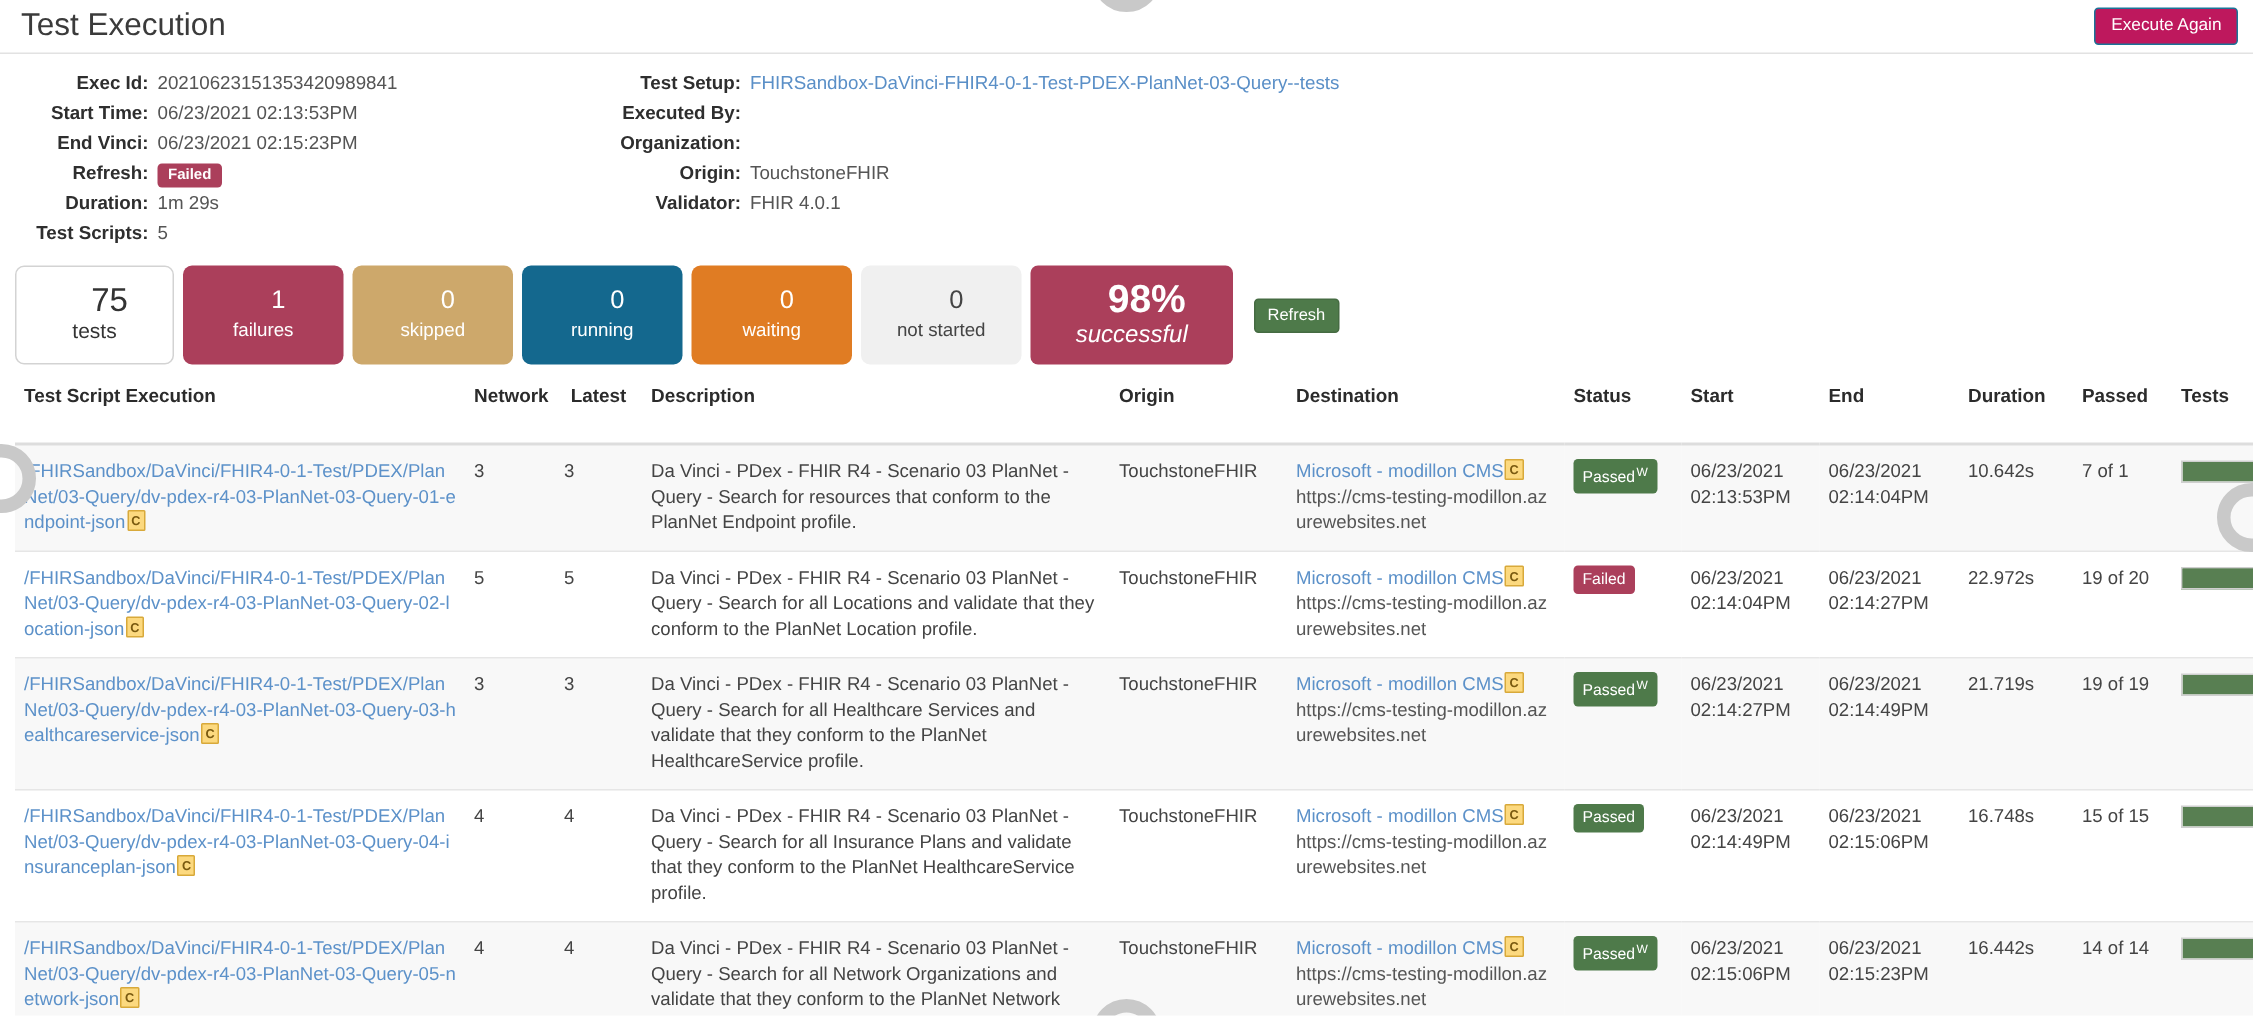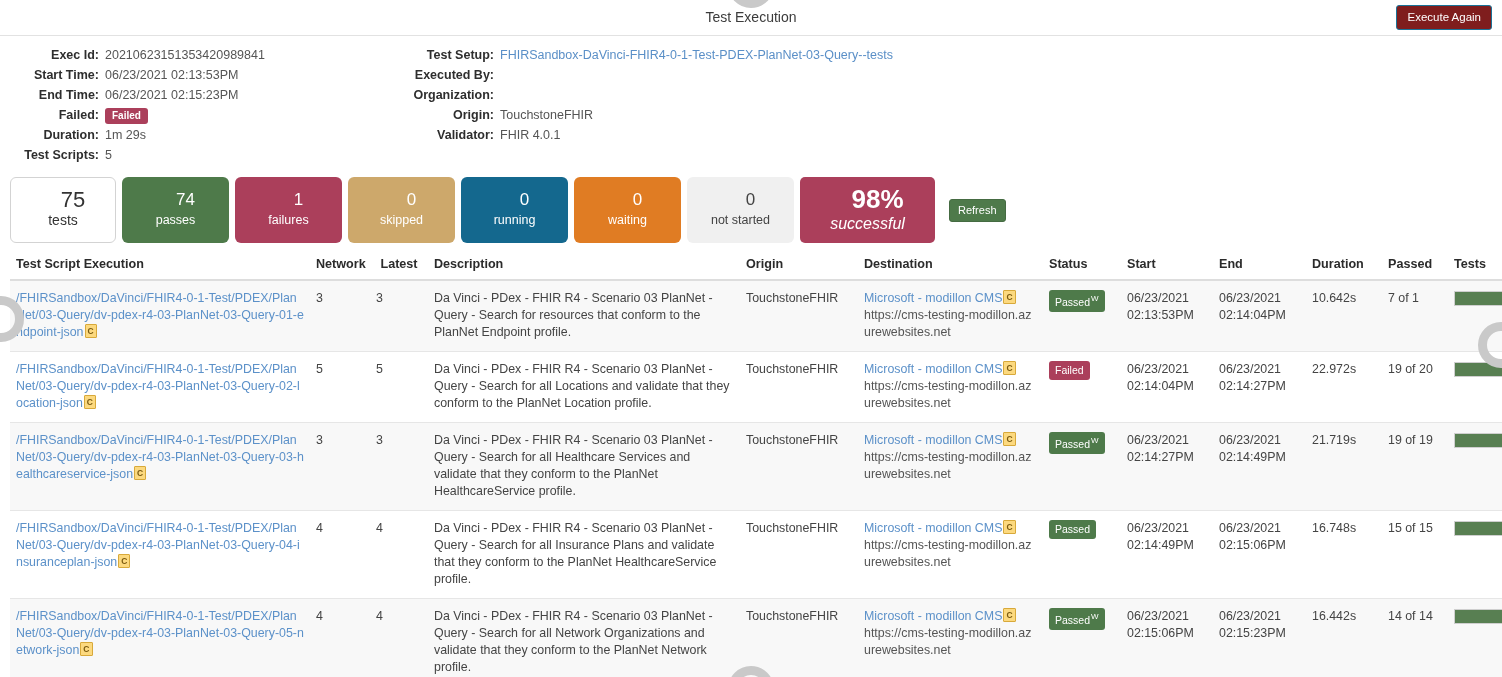--- a/index.html
+++ b/index.html
@@ -13,31 +13,30 @@
   .page { position: relative; width: 1502px; height: 677px; background:#fff; }
 
   
   .header-bar {
     position: relative;
     height: 36px;
     padding: 2px 14px 0 14px;
     border-bottom: 1px solid #e2e2e2;
   }
   .page-title {
-    font-size: 14px;
+    font-size: 21px;
     color: #3b3b3b;
     font-weight: 400;
     line-height: 30px;
-    text-align: center;
   }
   .execute-again-btn {
     position: absolute;
     right: 10px;
     top: 5px;
-    background: #7f1d1d;
+    background: #be185d;
     color: #ffffff;
     font-size: 11.5px;
     padding: 5px 10px 6px 10px;
     border-radius: 3px;
     border: 1px solid #1a7398;
     cursor: pointer;
     white-space: nowrap;
   }
 
   
@@ -126,21 +125,21 @@
     width: 100%;
     border-collapse: collapse;
     font-size: 12.4px;
     table-layout: fixed;
   }
   table.exec-table thead th {
     text-align: left;
     font-weight: bold;
     color: #2b2b2b;
     font-size: 12.6px;
-    padding: 4px 6px 8px 6px;
+    padding: 4px 6px 24px 6px;
     border-bottom: 2px solid #dddddd;
     vertical-align: bottom;
   }
   table.exec-table tbody td {
     padding: 9px 6px 10px 6px;
     vertical-align: top;
     color: #444444;
     border-bottom: 1px solid #e6e6e6;
     line-height: 17px;
   }
@@ -227,25 +226,25 @@
     <div class="detail-col left" id="detail-left">
         <div class="detail-row">
           <div class="detail-label">Exec Id:</div>
           <div class="detail-value">20210623151353420989841</div>
         </div>
         <div class="detail-row">
           <div class="detail-label">Start Time:</div>
           <div class="detail-value">06/23/2021 02:13:53PM</div>
         </div>
         <div class="detail-row">
-          <div class="detail-label">End Time:</div>
+          <div class="detail-label">End Vinci:</div>
           <div class="detail-value">06/23/2021 02:15:23PM</div>
         </div>
         <div class="detail-row">
-          <div class="detail-label">Failed:</div>
+          <div class="detail-label">Refresh:</div>
           <div class="detail-value"><span class="badge-failed">Failed</span></div>
         </div>
         <div class="detail-row">
           <div class="detail-label">Duration:</div>
           <div class="detail-value">1m 29s</div>
         </div>
         <div class="detail-row">
           <div class="detail-label">Test Scripts:</div>
           <div class="detail-value">5</div>
         </div>
@@ -271,24 +270,20 @@
           <div class="detail-label">Validator:</div>
           <div class="detail-value">FHIR 4.0.1</div>
         </div>
       </div>
   </div>
 
   <div class="stats" id="stats-strip">
       <div class="stat-box total">
         <div class="stat-num">75</div>
         <div class="stat-lbl">tests</div>
-      </div>
-      <div class="stat-box passes" style="background: rgb(78, 122, 74);">
-        <div class="stat-num">74</div>
-        <div class="stat-lbl">passes</div>
       </div>
       <div class="stat-box failures" style="background: rgb(171, 63, 91);">
         <div class="stat-num">1</div>
         <div class="stat-lbl">failures</div>
       </div>
       <div class="stat-box skipped" style="background: rgb(205, 168, 107);">
         <div class="stat-num">0</div>
         <div class="stat-lbl">skipped</div>
       </div>
       <div class="stat-box running" style="background: rgb(20, 104, 142);">

